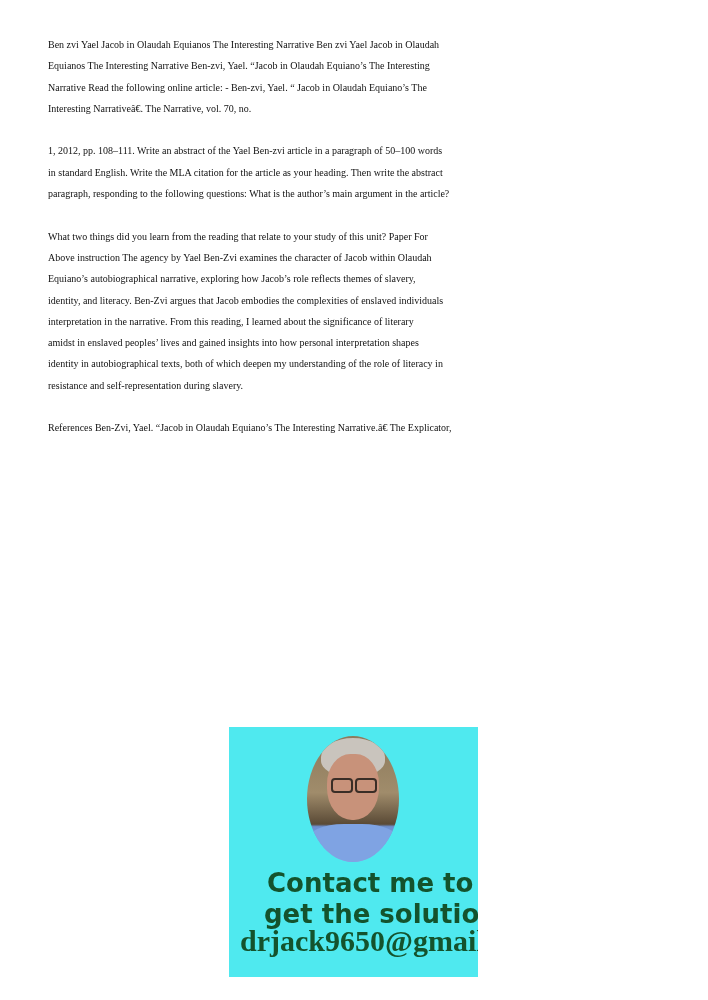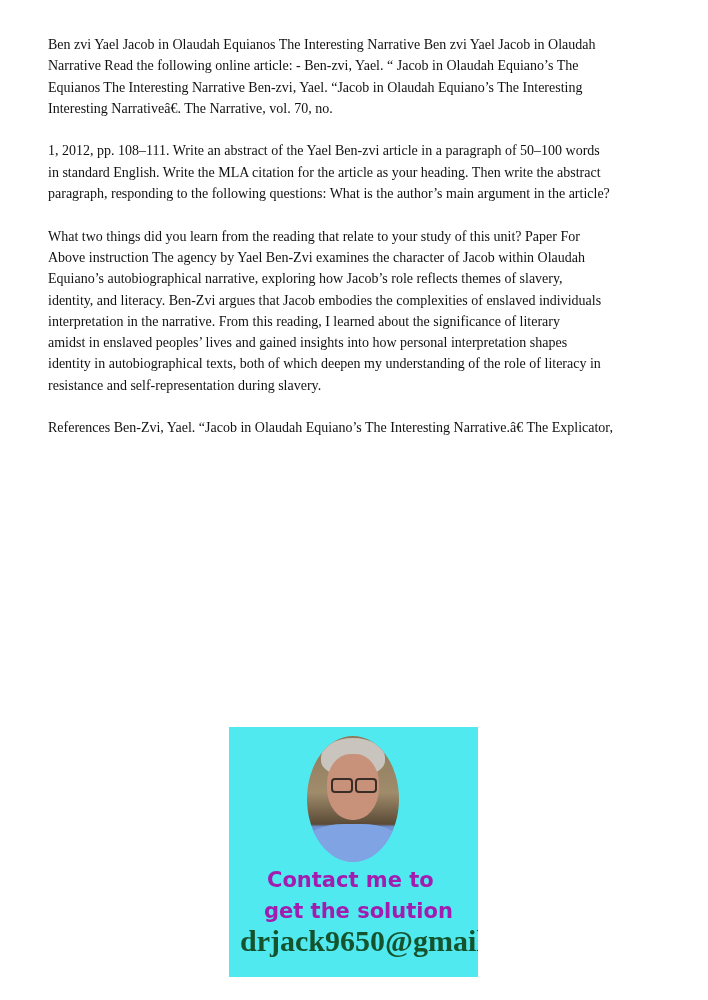--- a/index.html
+++ b/index.html
@@ -13,21 +13,21 @@
       position: relative;
       overflow: hidden;
       font-family: "Liberation Serif", "DejaVu Serif", serif;
       color: #111111;
     }
     .doc {
       position: absolute;
       left: 48px;
       top: 34px;
       width: 600px;
-      font-size: 14px;
+      font-size: 10px;
       line-height: 21.3px;
     }
     .doc p {
       margin: 0 0 21.3px 0;
       white-space: normal;
     }
     .line { display: block; white-space: nowrap; }
 
     .promo-card {
       position: absolute;
@@ -75,22 +75,22 @@
       position: absolute;
       left: 0; top: 88px;
       width: 92px; height: 40px;
       background: #7fa3e3;
       border-radius: 40% 40% 0 0;
     }
     .promo-line1, .promo-line2 {
       position: absolute;
       font-family: "DejaVu Sans", "Liberation Sans", sans-serif;
       font-weight: bold;
-      font-size: 21px;
-      color: #a21caf;
+      font-size: 26px;
+      color: #14532d;
       white-space: nowrap;
     }
     .promo-line1 { left: 38px; top: 141px; }
     .promo-line2 { left: 35px; top: 172px; }
     .promo-email {
       position: absolute;
       left: 11px;
       top: 197px;
       font-family: "Liberation Serif", "DejaVu Serif", serif;
       font-weight: bold;
@@ -98,22 +98,22 @@
       color: #14532d;
       white-space: nowrap;
     }
   </style>
 </head>
 <body>
 
 <div class="doc">
   <p>
     <span class="line">Ben zvi Yael Jacob in Olaudah Equianos The Interesting Narrative Ben zvi Yael Jacob in Olaudah</span>
+    <span class="line">Equianos The Interesting Narrative Ben-zvi, Yael. “Jacob in Olaudah Equiano’s The Interesting</span>
     <span class="line">Narrative Read the following online article: - Ben-zvi, Yael. “ Jacob in Olaudah Equiano’s The</span>
-    <span class="line">Equianos The Interesting Narrative Ben-zvi, Yael. “Jacob in Olaudah Equiano’s The Interesting</span>
     <span class="line">Interesting Narrativeâ€. The Narrative, vol. 70, no.</span>
   </p>
   <p>
     <span class="line">1, 2012, pp. 108–111. Write an abstract of the Yael Ben-zvi article in a paragraph of 50–100 words</span>
     <span class="line">in standard English. Write the MLA citation for the article as your heading. Then write the abstract</span>
     <span class="line">paragraph, responding to the following questions: What is the author’s main argument in the article?</span>
   </p>
   <p>
     <span class="line">What two things did you learn from the reading that relate to your study of this unit? Paper For</span>
     <span class="line">Above instruction The agency by Yael Ben-Zvi examines the character of Jacob within Olaudah</span>

